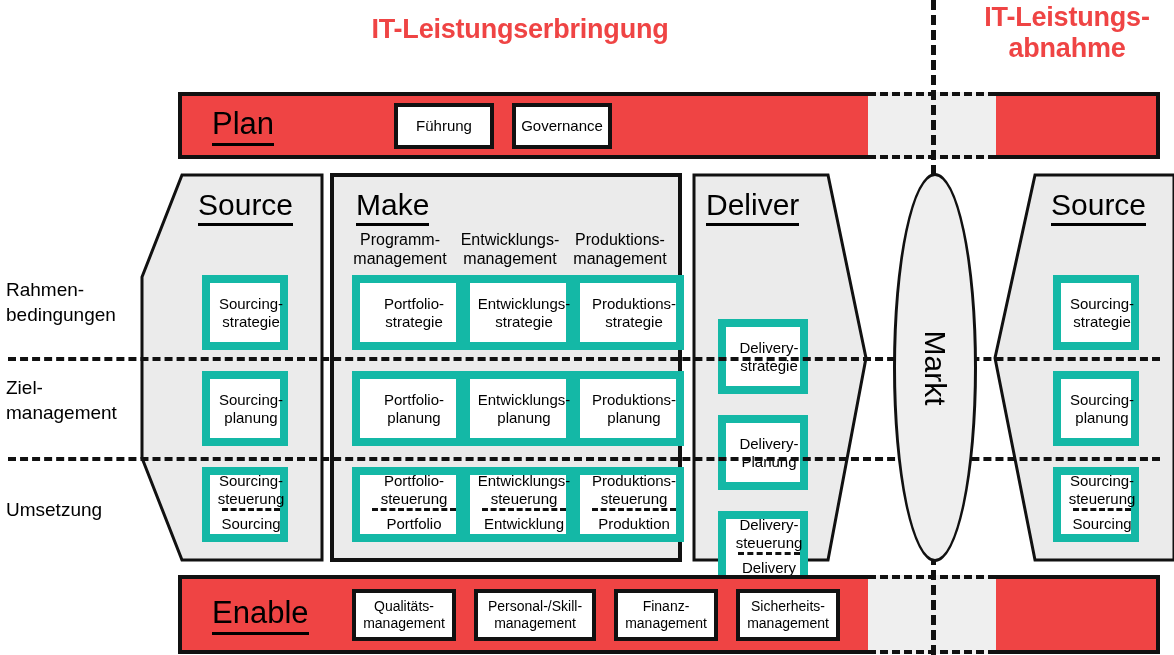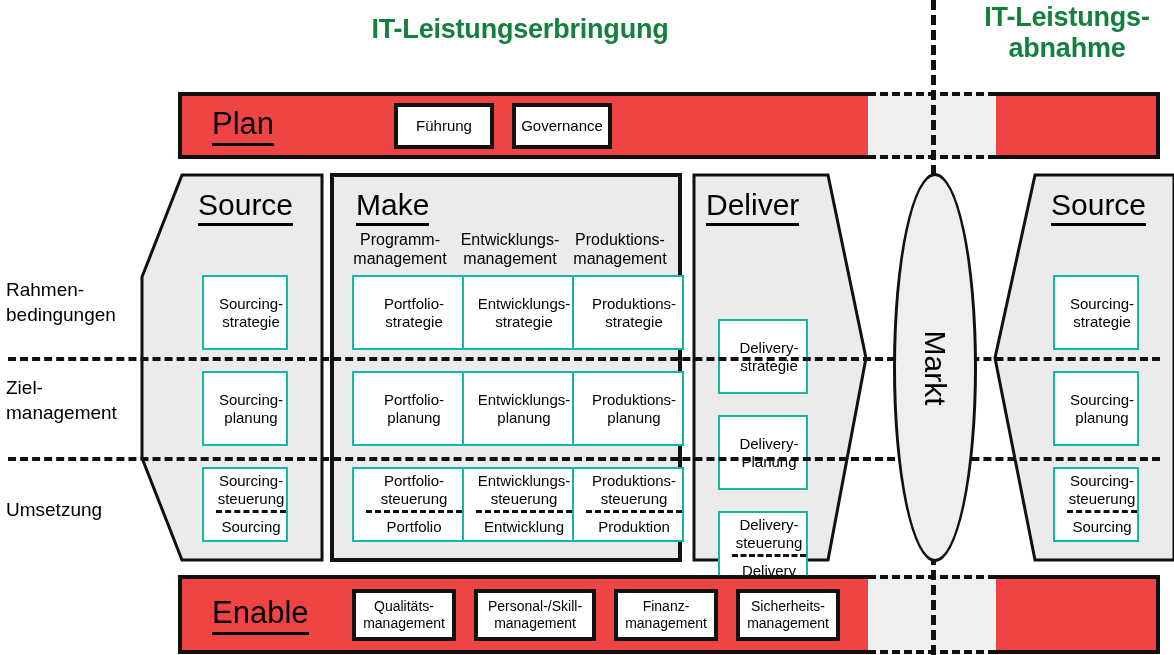--- a/index.html
+++ b/index.html
@@ -19,21 +19,21 @@
     overflow: hidden;
   }
 
   
   .big-title {
     position: absolute;
     font-weight: bold;
     font-size: 27px;
     line-height: 31px;
     text-align: center;
-    color: #15803d;
+    color: #ef4444;
     letter-spacing: -0.2px;
   }
   #title-erbringung { left: 180px; top: 14px; width: 680px; }
   #title-abnahme    { left: 960px; top: 2px;  width: 214px; }
 
   
   .row-label {
     position: absolute;
     font-size: 19px;
     line-height: 25px;
@@ -157,21 +157,21 @@
     line-height: 19px;
     text-align: center;
     white-space: pre-line;
     z-index: 14;
   }
 
   
   .cbox {
     position: absolute;
     background: #ffffff;
-    border: 2px solid #14b8a6;
+    border: 8px solid #14b8a6;
     box-sizing: border-box;
     display: flex;
     flex-direction: column;
     align-items: flex-start;
     justify-content: center;
     text-align: center;
     font-size: 15px;
     line-height: 18px;
     white-space: pre-line;
     z-index: 14;

